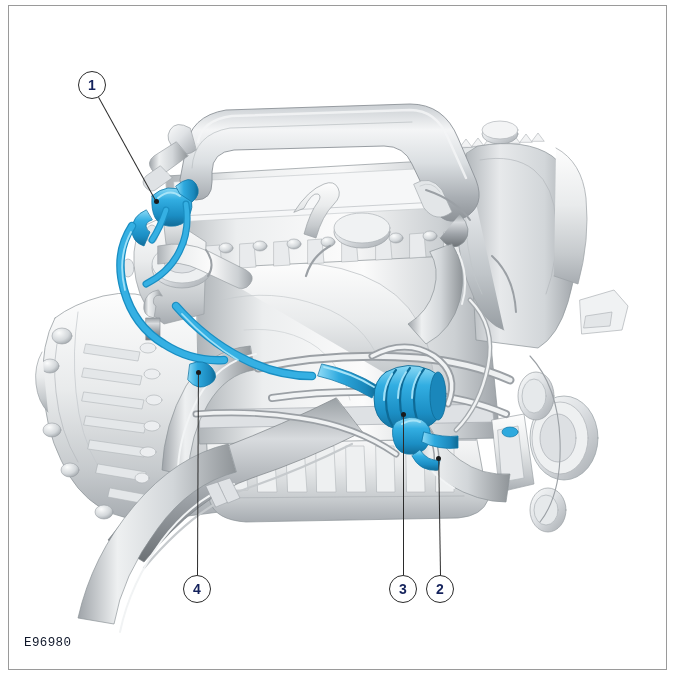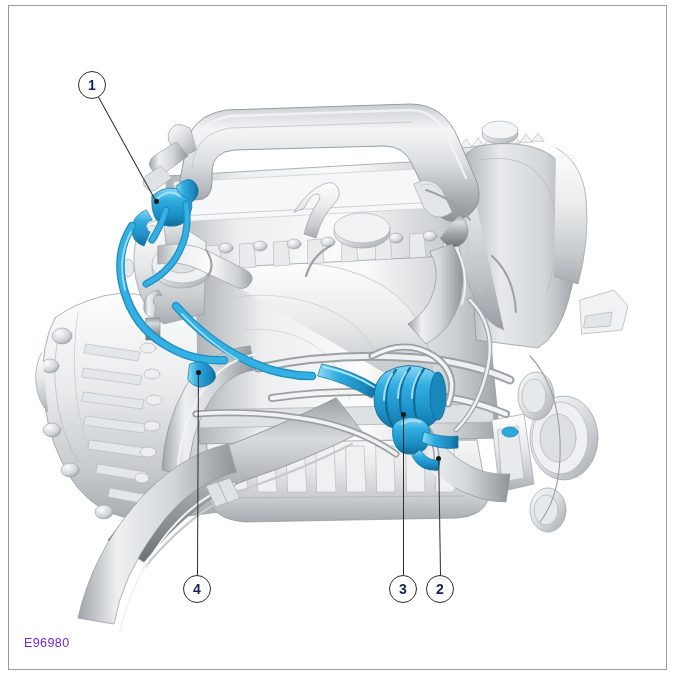--- a/index.html
+++ b/index.html
@@ -1,20 +1,20 @@
 <!DOCTYPE html>
 <html><head>
 <meta charset="utf-8">
 <title>Engine Component Diagram</title>
 <style>
   html,body{margin:0;padding:0;background:#ffffff;}
   body{font-family:"Liberation Sans", sans-serif;}
   #page{position:relative;width:675px;height:678px;background:#ffffff;overflow:hidden;}
   #frame{position:absolute;left:8px;top:5px;width:659px;height:665px;border:1px solid #9a9a9a;box-sizing:border-box;background:#ffffff;}
-  #figure-id{position:absolute;left:24px;top:636px;font-size:12.5px;letter-spacing:.4px;color:#6d28d9;white-space:nowrap;}
+  #figure-id{position:absolute;left:24px;top:636px;font-size:12.5px;letter-spacing:.4px;color:#0f172a;white-space:nowrap;font-family:Liberation Mono, monospace;}
   #art{position:absolute;left:0;top:0;width:675px;height:678px;}
   .callout{position:absolute;width:28px;height:28px;border-radius:50%;border:1.3px solid #2b2b2b;background:#ffffff;box-sizing:border-box;display:flex;align-items:center;justify-content:center;font-size:14px;font-weight:700;color:#14225c;z-index:40;}
   .leader{position:absolute;background:#2b2b2b;z-index:35;transform-origin:0 0;}
   .dot{position:absolute;width:5px;height:5px;border-radius:50%;background:#1a1a1a;z-index:36;}
 </style>
 </head>
 <body>
 
 <div id="page">
 

